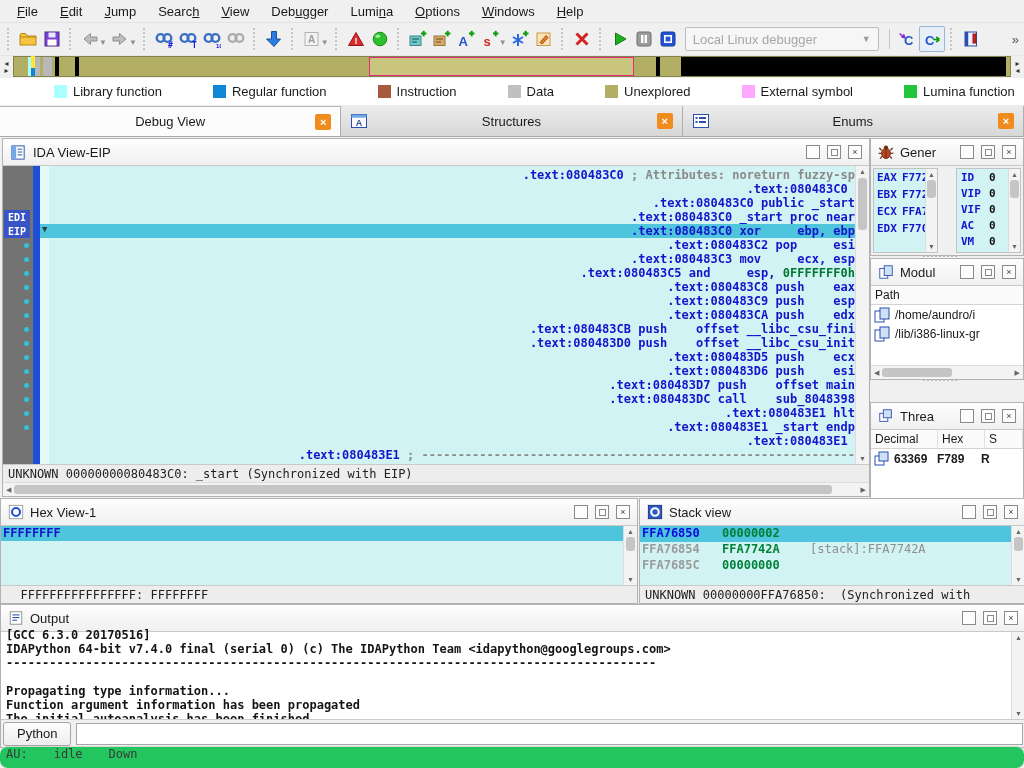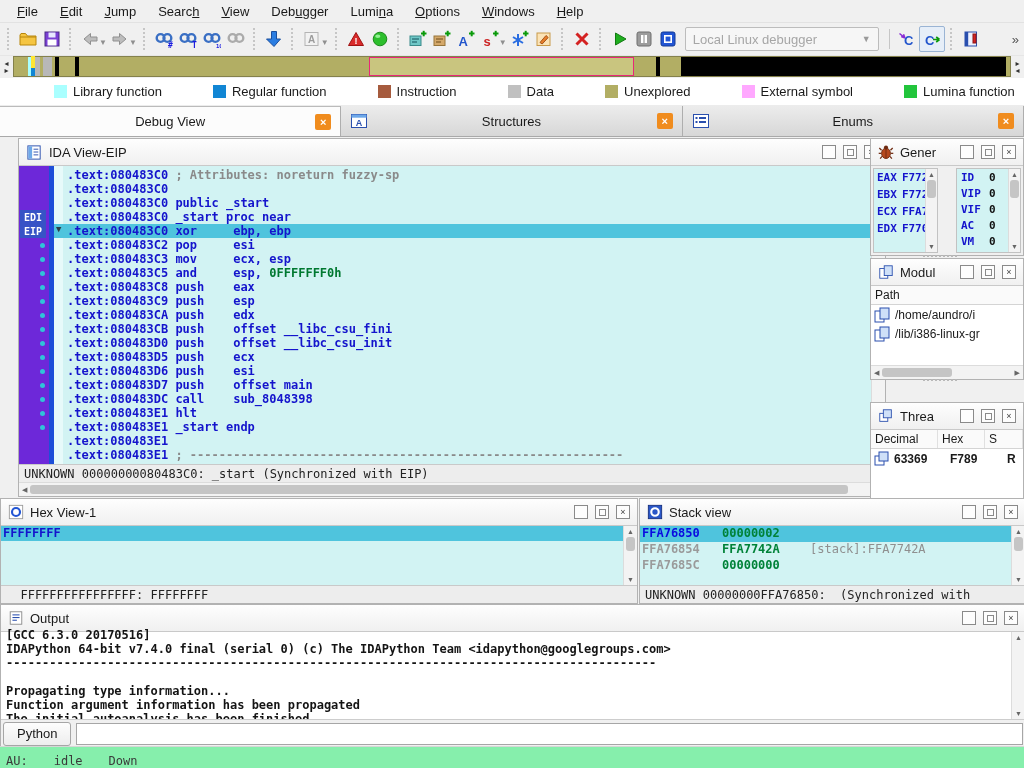--- a/index.html
+++ b/index.html
@@ -58,23 +58,23 @@
   
   .vscroll{width:13px;flex:0 0 13px;background:#f3f3f3;border-left:1px solid #dcdcdc;display:flex;
            flex-direction:column;align-items:center;padding:1px 0;}
   .hscroll{height:13px;flex:0 0 13px;background:#f3f3f3;border-top:1px solid #dcdcdc;display:flex;
            align-items:center;padding:0 3px;gap:3px;}
   .sarrow{font-size:7px;color:#666;line-height:9px;}
   .vthumb{width:9px;background:#c5c5c5;border-radius:3px;}
   .hthumb{height:9px;background:#c5c5c5;border-radius:3px;}
   .spacer{flex:1;}
   
-  .ida{left:18px;top:138px;width:866px;height:357px;}
+  .ida{left:2px;top:138px;width:866px;height:357px;text-align:right;}
   .ida-body{flex:1;display:flex;min-height:0;}
-  .dmargin{width:30px;flex:0 0 30px;background:#6d28d9;border-right:5px solid #1d4ed8;position:relative;padding-top:2px;}
+  .dmargin{width:30px;flex:0 0 30px;background:#737373;border-right:7px solid #1d4ed8;position:relative;padding-top:2px;}
   .dcell{height:14px;display:flex;align-items:center;justify-content:flex-end;padding-right:4px;}
   .dot{width:5px;height:5px;border-radius:50%;background:#2fc4d8;}
   .regmark{position:absolute;left:1px;width:26px;height:14px;background:#3753c6;color:#fff;
            font:bold 10px "DejaVu Sans Mono",monospace;display:flex;align-items:center;justify-content:center;}
   .dcode{flex:1;background:#d2f3f3;position:relative;overflow:hidden;padding-top:2px;}
   .gutter{position:absolute;left:0;top:0;bottom:0;width:9px;background:#e7fafa;}
   .dline{height:14px;line-height:14px;white-space:pre;font:bold 12px "DejaVu Sans Mono",monospace;
          color:#1414cc;padding-left:13px;position:relative;}
   .dline.hl{background:#4fc4dd;}
   .dline .cmt{color:#8a8a8a;}
@@ -92,21 +92,21 @@
   .fname{color:#1414cc;width:28px;}
   .fval{color:#111;}
   .mods{left:870px;top:258px;width:152px;height:120px;}
   .mhdr{height:18px;flex:0 0 18px;display:flex;align-items:center;padding-left:4px;font-size:12px;
         background:#fafafa;border-bottom:1px solid #d4d4d4;}
   .mrow{height:19px;display:flex;align-items:center;gap:4px;padding-left:2px;font-size:12px;
         white-space:nowrap;overflow:hidden;}
   .thr{left:870px;top:382px;width:152px;height:113px;margin-top:20px;}
   .thdr{display:flex;height:18px;flex:0 0 18px;font-size:12px;background:#fafafa;border-bottom:1px solid #d4d4d4;}
   .thdr span{padding-left:4px;border-right:1px solid #e0e0e0;display:flex;align-items:center;}
-  .trow{display:flex;height:19px;align-items:center;font:bold 12px "Liberation Sans",sans-serif;gap:13px;}
+  .trow{display:flex;height:19px;align-items:center;font:bold 12px "Liberation Sans",sans-serif;}
   .tc1{width:64px;display:flex;gap:3px;align-items:center;padding-left:2px;}
   .tc2{width:44px;}
   .hgrip{position:absolute;width:34px;border-top:2px dotted #b8b8b8;}
   
   .hex{left:0;top:498px;width:636px;height:104px;}
   .hexstack-body{flex:1;display:flex;min-height:0;}
   .hexrows{flex:1;background:#d2f3f3;overflow:hidden;font:bold 12px "DejaVu Sans Mono",monospace;}
   .hexline{height:15px;line-height:15px;color:#1414cc;padding-left:2px;background:#4fc4dd;white-space:pre;}
   .stk{left:639px;top:498px;width:385px;height:104px;}
   .srow{height:16px;line-height:16px;display:flex;white-space:pre;font:bold 12px "DejaVu Sans Mono",monospace;}
@@ -119,22 +119,22 @@
   .out{left:0;top:604px;width:1024px;height:142px;}
   .out-body{flex:1;display:flex;min-height:0;background:#fff;}
   .olines{flex:1;overflow:hidden;font:bold 12px "DejaVu Sans Mono",monospace;color:#141414;
           line-height:14px;padding:0 5px;margin-top:-4px;white-space:pre;}
   .pyrow{height:27px;flex:0 0 27px;display:flex;align-items:center;gap:5px;padding:0 2px;
          background:#f0f0f0;border-top:1px solid #cdcdcd;}
   .pybtn{height:22px;padding:0 13px;border:1px solid #a6a6a6;border-radius:3px;display:flex;
          align-items:center;background:linear-gradient(#fdfdfd,#ededed);}
   .pyinput{flex:1;height:22px;border:1px solid #a6a6a6;background:#fff;font:13px "DejaVu Sans Mono",monospace;padding:0 4px;box-sizing:border-box;}
   
-  .sbar{position:absolute;left:0;right:0;bottom:0;height:21px;background:#86efac;border-top:1px solid #d6d6d6;
-        display:flex;align-items:flex-end;font:12px "DejaVu Sans Mono",monospace;color:#3a3a3a;}
+  .sbar{position:absolute;left:0;right:0;bottom:0;height:21px;background:#22c55e;border-top:1px solid #d6d6d6;
+        display:flex;align-items:flex-start;font:12px "DejaVu Sans Mono",monospace;color:#3a3a3a;border-radius:8px;}
   .sbar span{margin-left:26px;}
   .sbar span:first-child{margin-left:6px;}
   svg{display:block;}
 </style>
 </head>
 <body>
 
 <div class="menubar">
     <span class="menu-item"><u>F</u>ile</span>
     <span class="menu-item"><u>E</u>dit</span>

